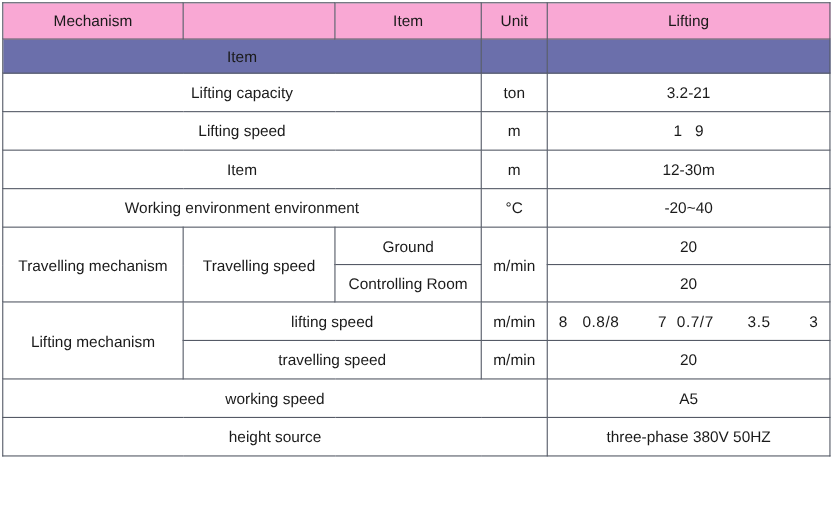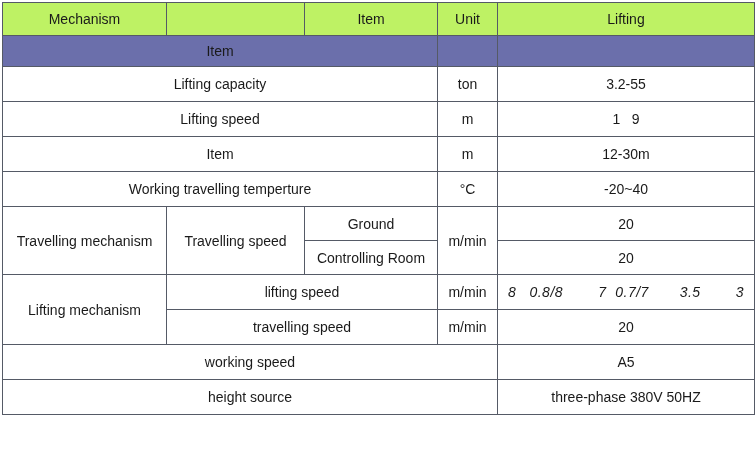--- a/index.html
+++ b/index.html
@@ -22,21 +22,21 @@
   #spec-table td, #spec-table th {
     border: 1px solid #555a66;
     font-size: 14px;
     color: #1a1a1a;
     text-align: center;
     vertical-align: middle;
     padding: 0 4px;
     font-weight: normal;
   }
   .hdr {
-    background: #bef264;
+    background: #f9a8d4;
     color: #ffffff;
     font-weight: bold;
     font-size: 15px;
     height: 32px;
   }
   .subhdr {
     background: #6b6fab;
     color: #ffffff;
     font-weight: bold;
     font-size: 15px;
@@ -46,21 +46,20 @@
     height: 35px;
   }
   .row-tall {
     height: 34px;
   }
   .left-cell {
     text-align: center;
   }
   .result-multi {
     letter-spacing: 0.5px;
-    font-style: italic;
   }
   .spaced {
     white-space: pre;
   }
 </style>
 </head>
 <body>
 
 <table id="spec-table">
   <colgroup>
@@ -81,37 +80,37 @@
 
     <tr>
       <td class="subhdr" colspan="3">Item</td>
       <td class="subhdr"></td>
       <td class="subhdr"></td>
     </tr>
 
     <tr class="row">
       <td colspan="3">Lifting capacity</td>
       <td>ton</td>
-      <td>3.2-55</td>
+      <td>3.2-21</td>
     </tr>
 
     <tr class="row">
       <td colspan="3">Lifting speed</td>
       <td>m</td>
       <td class="spaced">1   9</td>
     </tr>
 
     <tr class="row">
       <td colspan="3">Item</td>
       <td>m</td>
       <td>12-30m</td>
     </tr>
 
     <tr class="row">
-      <td colspan="3">Working travelling temperture</td>
+      <td colspan="3">Working environment environment</td>
       <td>°C</td>
       <td>-20~40</td>
     </tr>
 
     <tr class="row-tall">
       <td rowspan="2" class="left-cell">Travelling mechanism</td>
       <td rowspan="2" class="left-cell">Travelling speed</td>
       <td>Ground</td>
       <td rowspan="2">m/min</td>
       <td>20</td>

